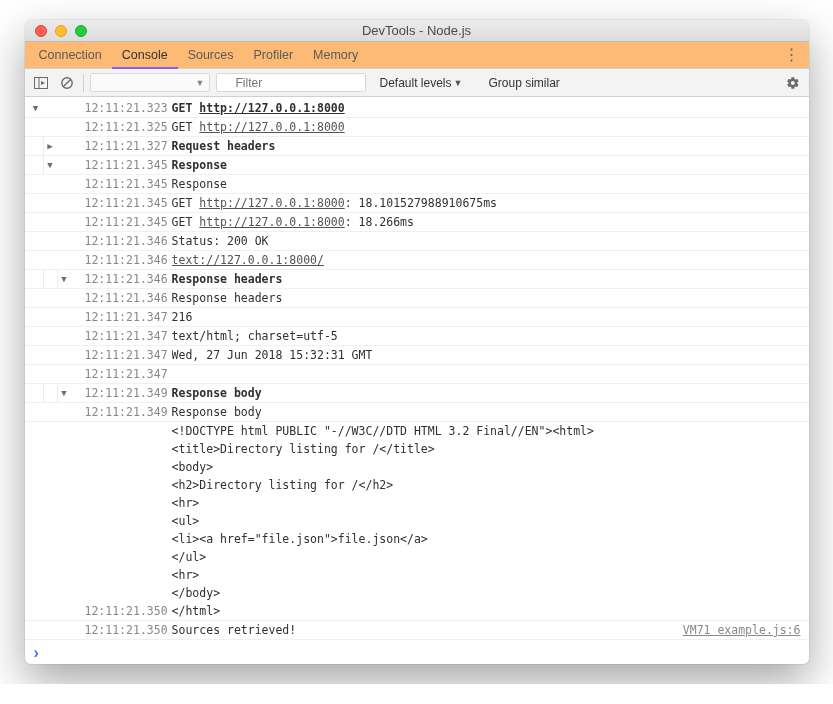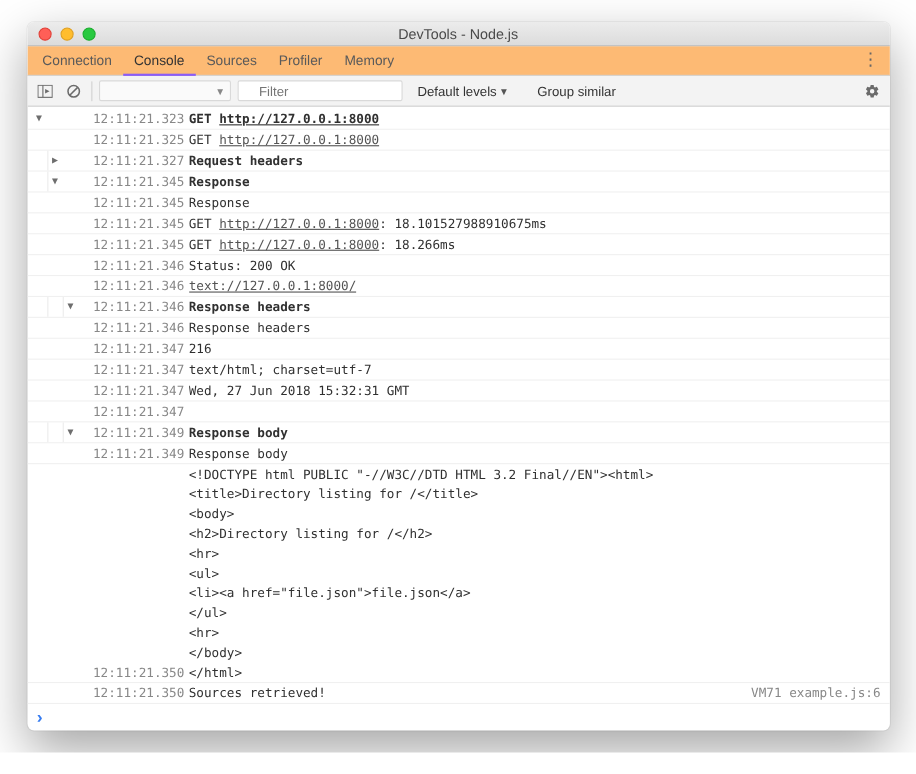--- a/index.html
+++ b/index.html
@@ -119,21 +119,21 @@
     width:14px;
     display:flex;
     align-items:center;
     justify-content:center;
     color:#6e6e6e;
     font-size:9px;
   }
   .gcell.rule { border-left:1px solid #ececec; }
   .ts { color:#888; margin-right:4px; flex-shrink:0;}
   .content { white-space:pre; overflow:hidden; }
-  .row .right { margin-left:auto; color:#888; padding-left:20px; white-space:nowrap;}
+  .row .right { margin-left:auto; color:#888; text-decoration:underline; padding-left:20px; white-space:nowrap;}
   .link { color:#545454; text-decoration:underline;}
   .bold { font-weight:600; color:#303030;}
   .prompt-row { display:flex; align-items:center; padding:2px 4px;}
   .prompt-caret { color:#367cf1; font-weight:bold; margin:0 5px;}
 
   
   .tri-down::before { content:"▼"; font-size:9px;}
   .tri-right::before { content:"▶"; font-size:9px;}
 </style>
 </head>
@@ -314,21 +314,21 @@
         <span class="content"><span>216</span></span>
       </div>
       <div class="row">
         <div class="gutter-cols">
           <div class="gcell"></div>
           <div class="gcell rule"></div>
           <div class="gcell rule"></div>
           <div class="gcell rule"></div>
         </div>
         <span class="ts">12:11:21.347</span>
-        <span class="content"><span>text/html; charset=utf-7</span></span>
+        <span class="content"><span>text/html; charset=utf-5</span></span>
       </div>
       <div class="row">
         <div class="gutter-cols">
           <div class="gcell"></div>
           <div class="gcell rule"></div>
           <div class="gcell rule"></div>
           <div class="gcell rule"></div>
         </div>
         <span class="ts">12:11:21.347</span>
         <span class="content"><span>Wed, 27 Jun 2018 15:32:31 GMT</span></span>

